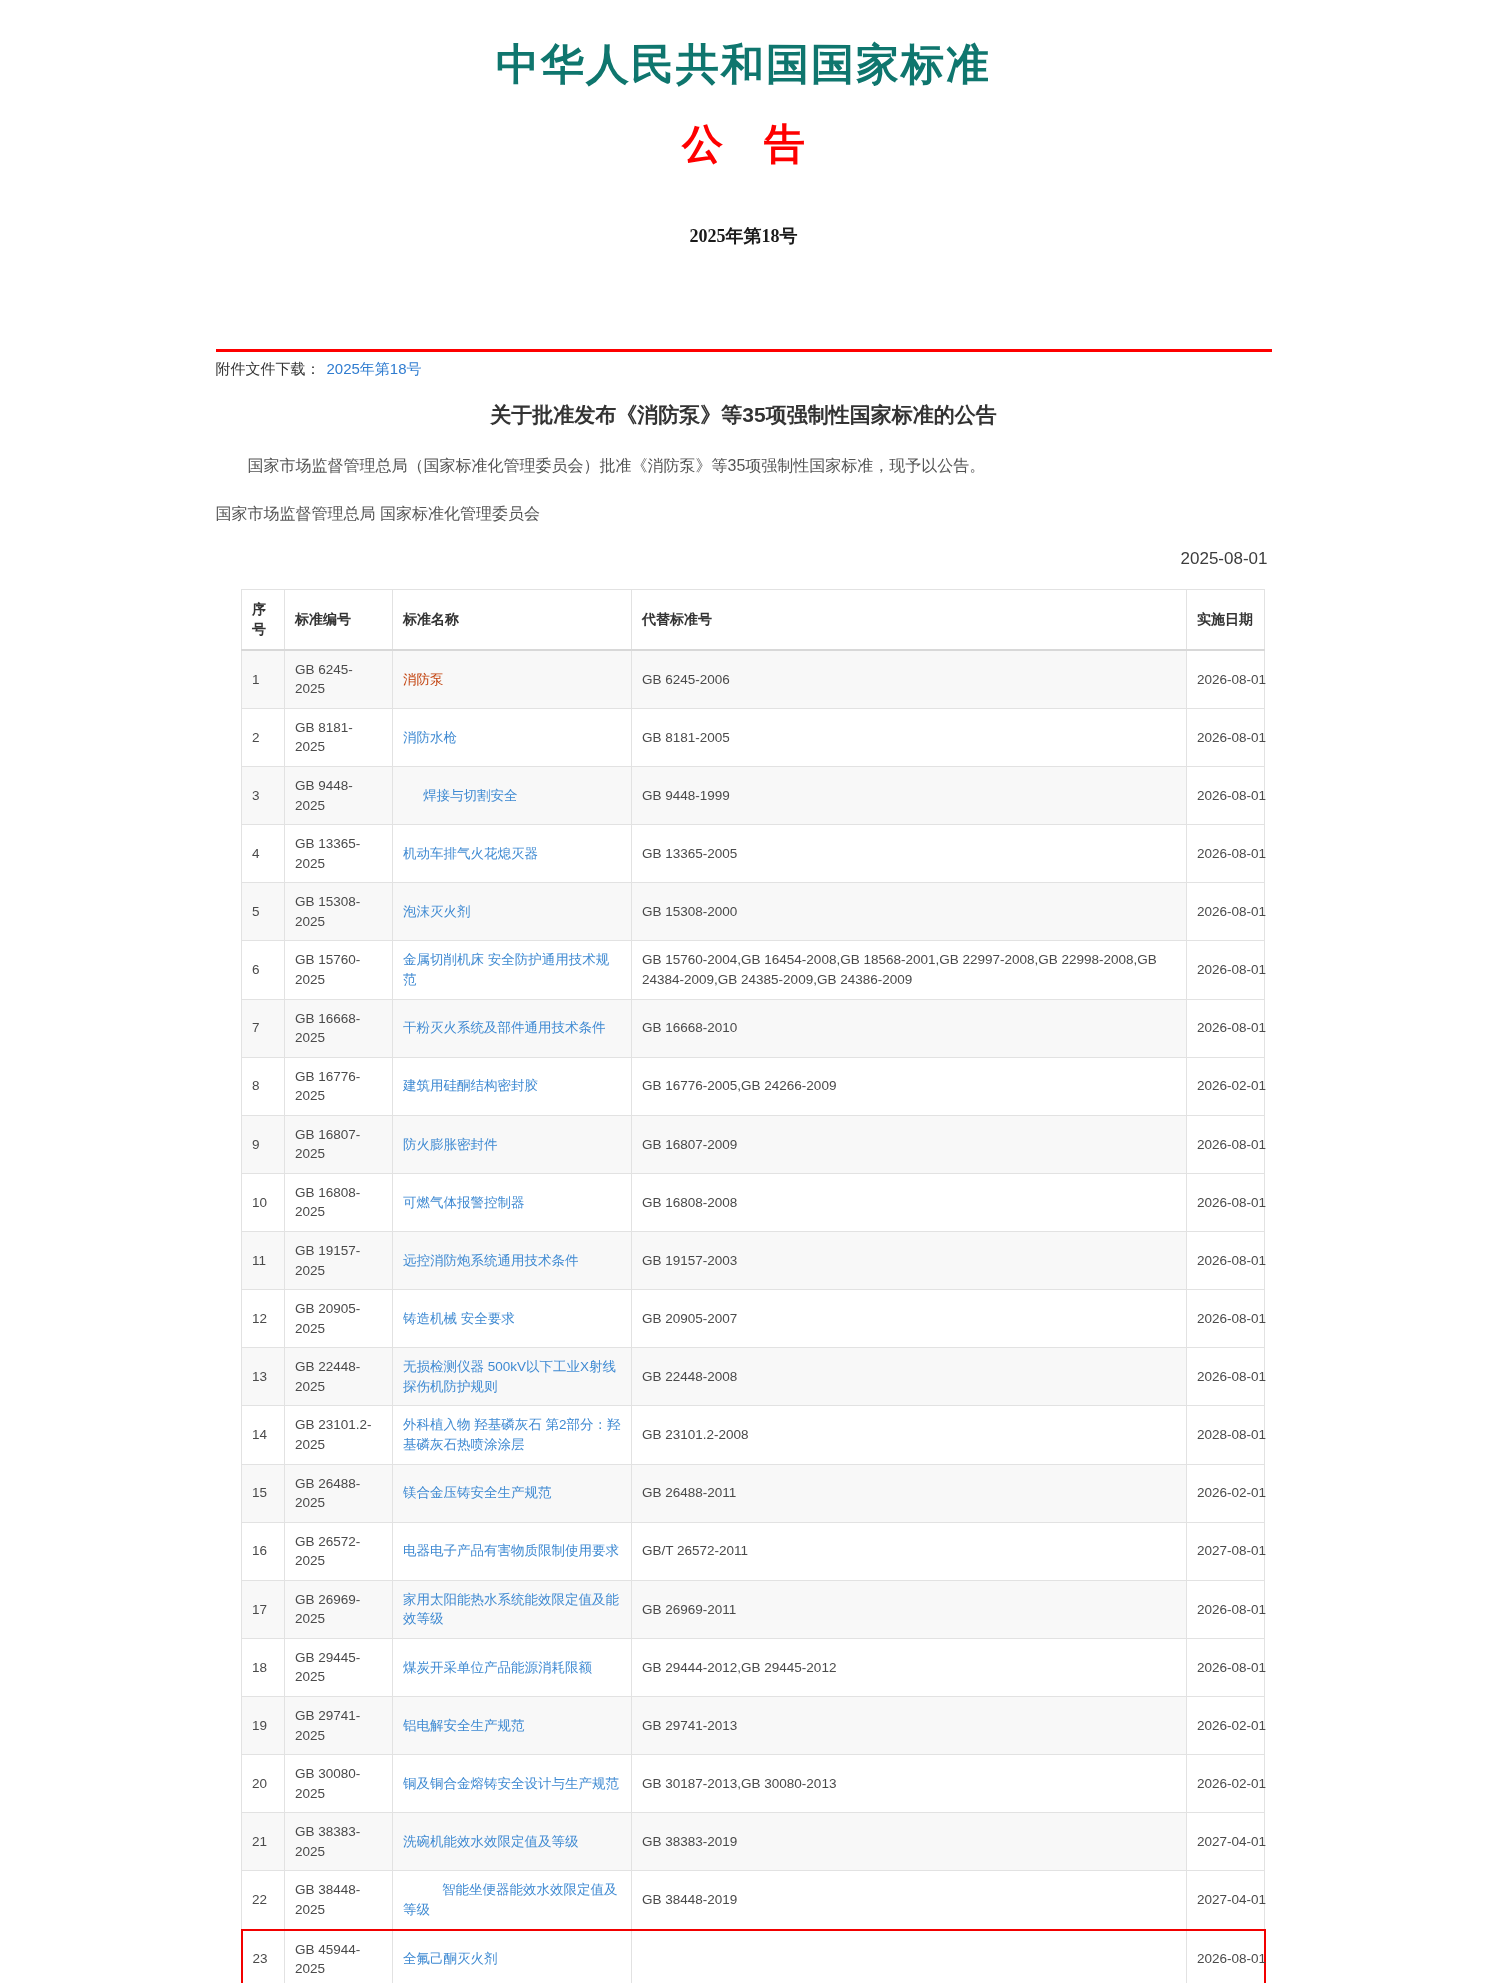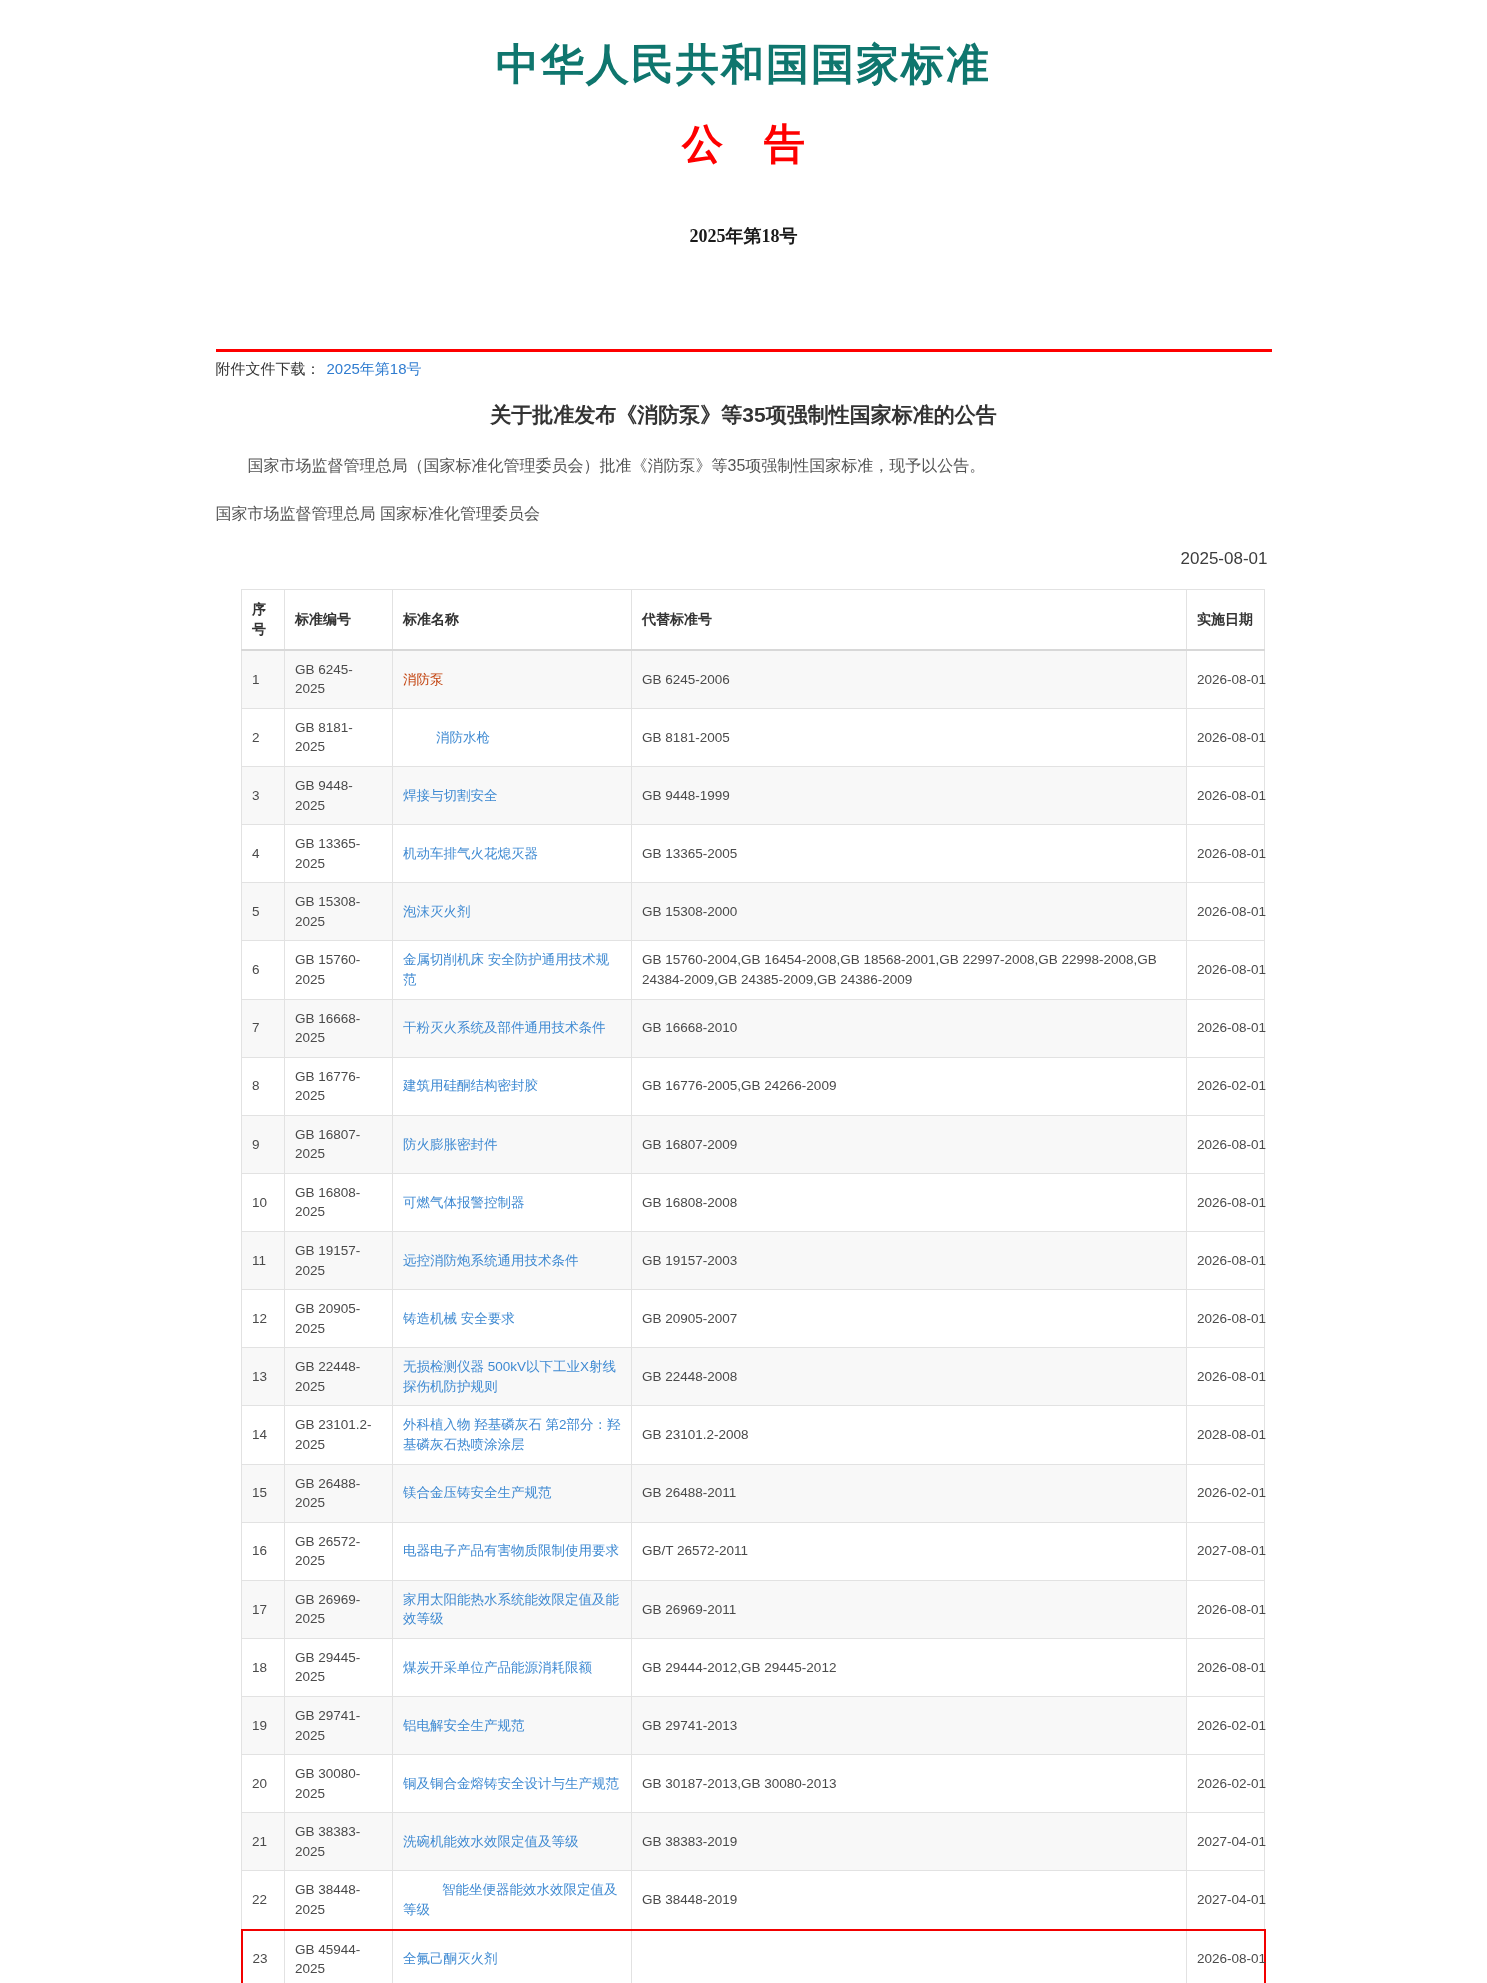--- a/index.html
+++ b/index.html
@@ -80,28 +80,28 @@
         <tr>
           <td>1</td>
           <td>GB 6245-2025</td>
           <td><a href="#" class="lnk" style="color: #c2410c;">消防泵</a></td>
           <td>GB 6245-2006</td>
           <td class="c-date">2026-08-01</td>
         </tr>
         <tr>
           <td>2</td>
           <td>GB 8181-2025</td>
-          <td><a href="#" class="lnk" style="color: rgb(63, 138, 210); margin-left: 33px;">消防水枪</a></td>
+          <td><a href="#" class="lnk" style="color: rgb(63, 138, 210);">消防水枪</a></td>
           <td>GB 8181-2005</td>
           <td class="c-date">2026-08-01</td>
         </tr>
         <tr>
           <td>3</td>
           <td>GB 9448-2025</td>
-          <td><a href="#" class="lnk" style="color: rgb(63, 138, 210);">焊接与切割安全</a></td>
+          <td><a href="#" class="lnk" style="color: rgb(63, 138, 210); margin-left: 20px;">焊接与切割安全</a></td>
           <td>GB 9448-1999</td>
           <td class="c-date">2026-08-01</td>
         </tr>
         <tr>
           <td>4</td>
           <td>GB 13365-2025</td>
           <td><a href="#" class="lnk" style="color: rgb(63, 138, 210);">机动车排气火花熄灭器</a></td>
           <td>GB 13365-2005</td>
           <td class="c-date">2026-08-01</td>
         </tr>

